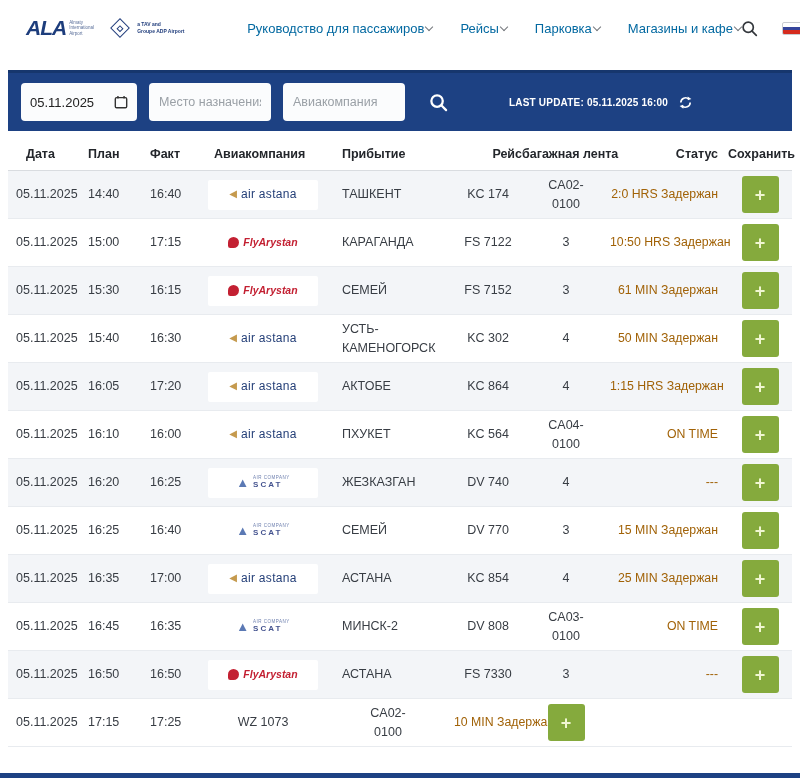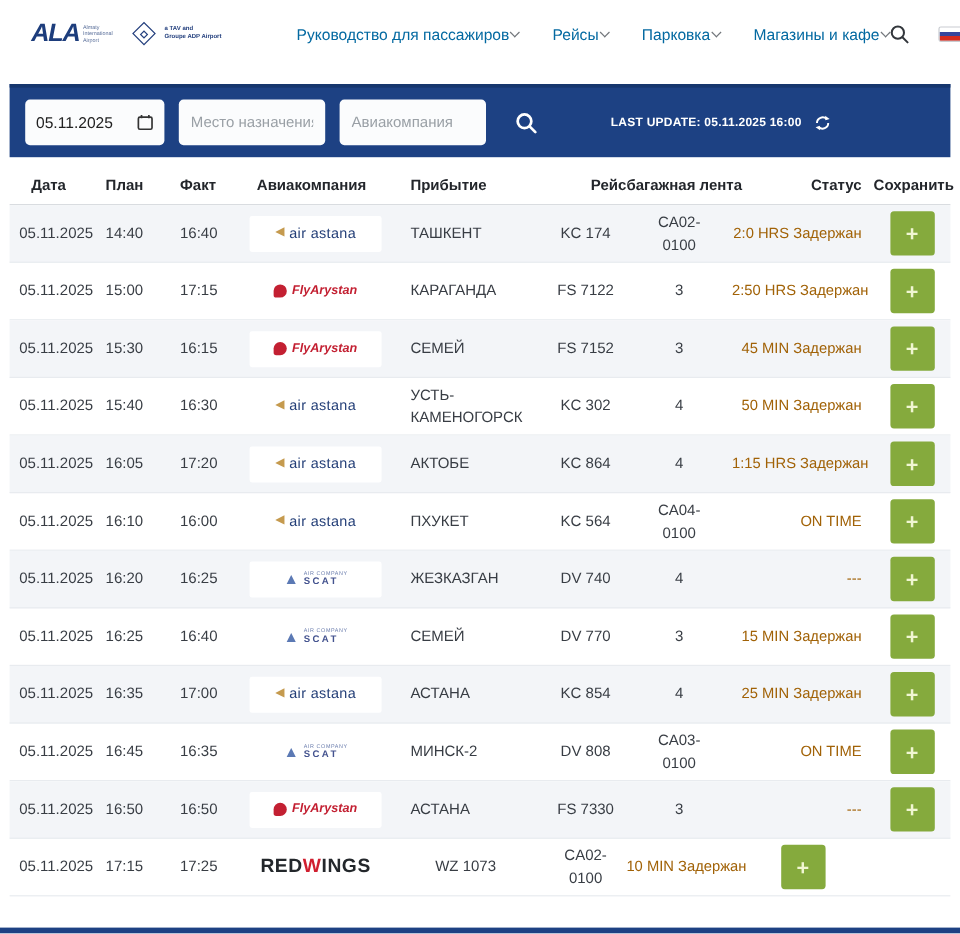--- a/index.html
+++ b/index.html
@@ -186,39 +186,39 @@
         <div class="c-fact">17:15</div>
         <div class="c-airline">
           <div class="logobox">
             <span class="fa-icon"></span>
             <span class="fa-text">FlyArystan</span>
           </div>
         </div>
         <div class="c-arrival">КАРАГАНДА</div>
         <div class="c-flight">FS 7122</div>
         <div class="c-belt"><span>3</span></div>
-        <div class="c-status">2:50 HRS Задержан</div>
+        <div class="c-status">10:50 HRS Задержан</div>
         <div class="c-save">
           <button class="savebtn">+</button>
         </div>
       </div>
       <div class="grid row alt">
         <div class="c-date">05.11.2025</div>
         <div class="c-plan">15:30</div>
         <div class="c-fact">16:15</div>
         <div class="c-airline">
           <div class="logobox">
             <span class="fa-icon"></span>
             <span class="fa-text">FlyArystan</span>
           </div>
         </div>
         <div class="c-arrival">СЕМЕЙ</div>
         <div class="c-flight">FS 7152</div>
         <div class="c-belt"><span>3</span></div>
-        <div class="c-status">45 MIN Задержан</div>
+        <div class="c-status">61 MIN Задержан</div>
         <div class="c-save">
           <button class="savebtn">+</button>
         </div>
       </div>
       <div class="grid row">
         <div class="c-date">05.11.2025</div>
         <div class="c-plan">15:40</div>
         <div class="c-fact">16:30</div>
         <div class="c-airline">
           <div class="logobox">
@@ -366,25 +366,20 @@
         <div class="c-belt"><span>3</span></div>
         <div class="c-status">---</div>
         <div class="c-save">
           <button class="savebtn">+</button>
         </div>
       </div>
       <div class="grid row">
         <div class="c-date">05.11.2025</div>
         <div class="c-plan">17:15</div>
         <div class="c-fact">17:25</div>
-        <div class="c-airline">
-          <div class="logobox">
-            <span class="rw"><span>RED</span><span class="red">W</span><span>INGS</span></span>
-          </div>
-        </div>
         <div class="c-flight">WZ 1073</div>
         <div class="c-belt"><span>CA02-0100</span></div>
         <div class="c-status">10 MIN Задержан</div>
         <div class="c-save">
           <button class="savebtn">+</button>
         </div>
       </div>
     </div>
 </section>
 

